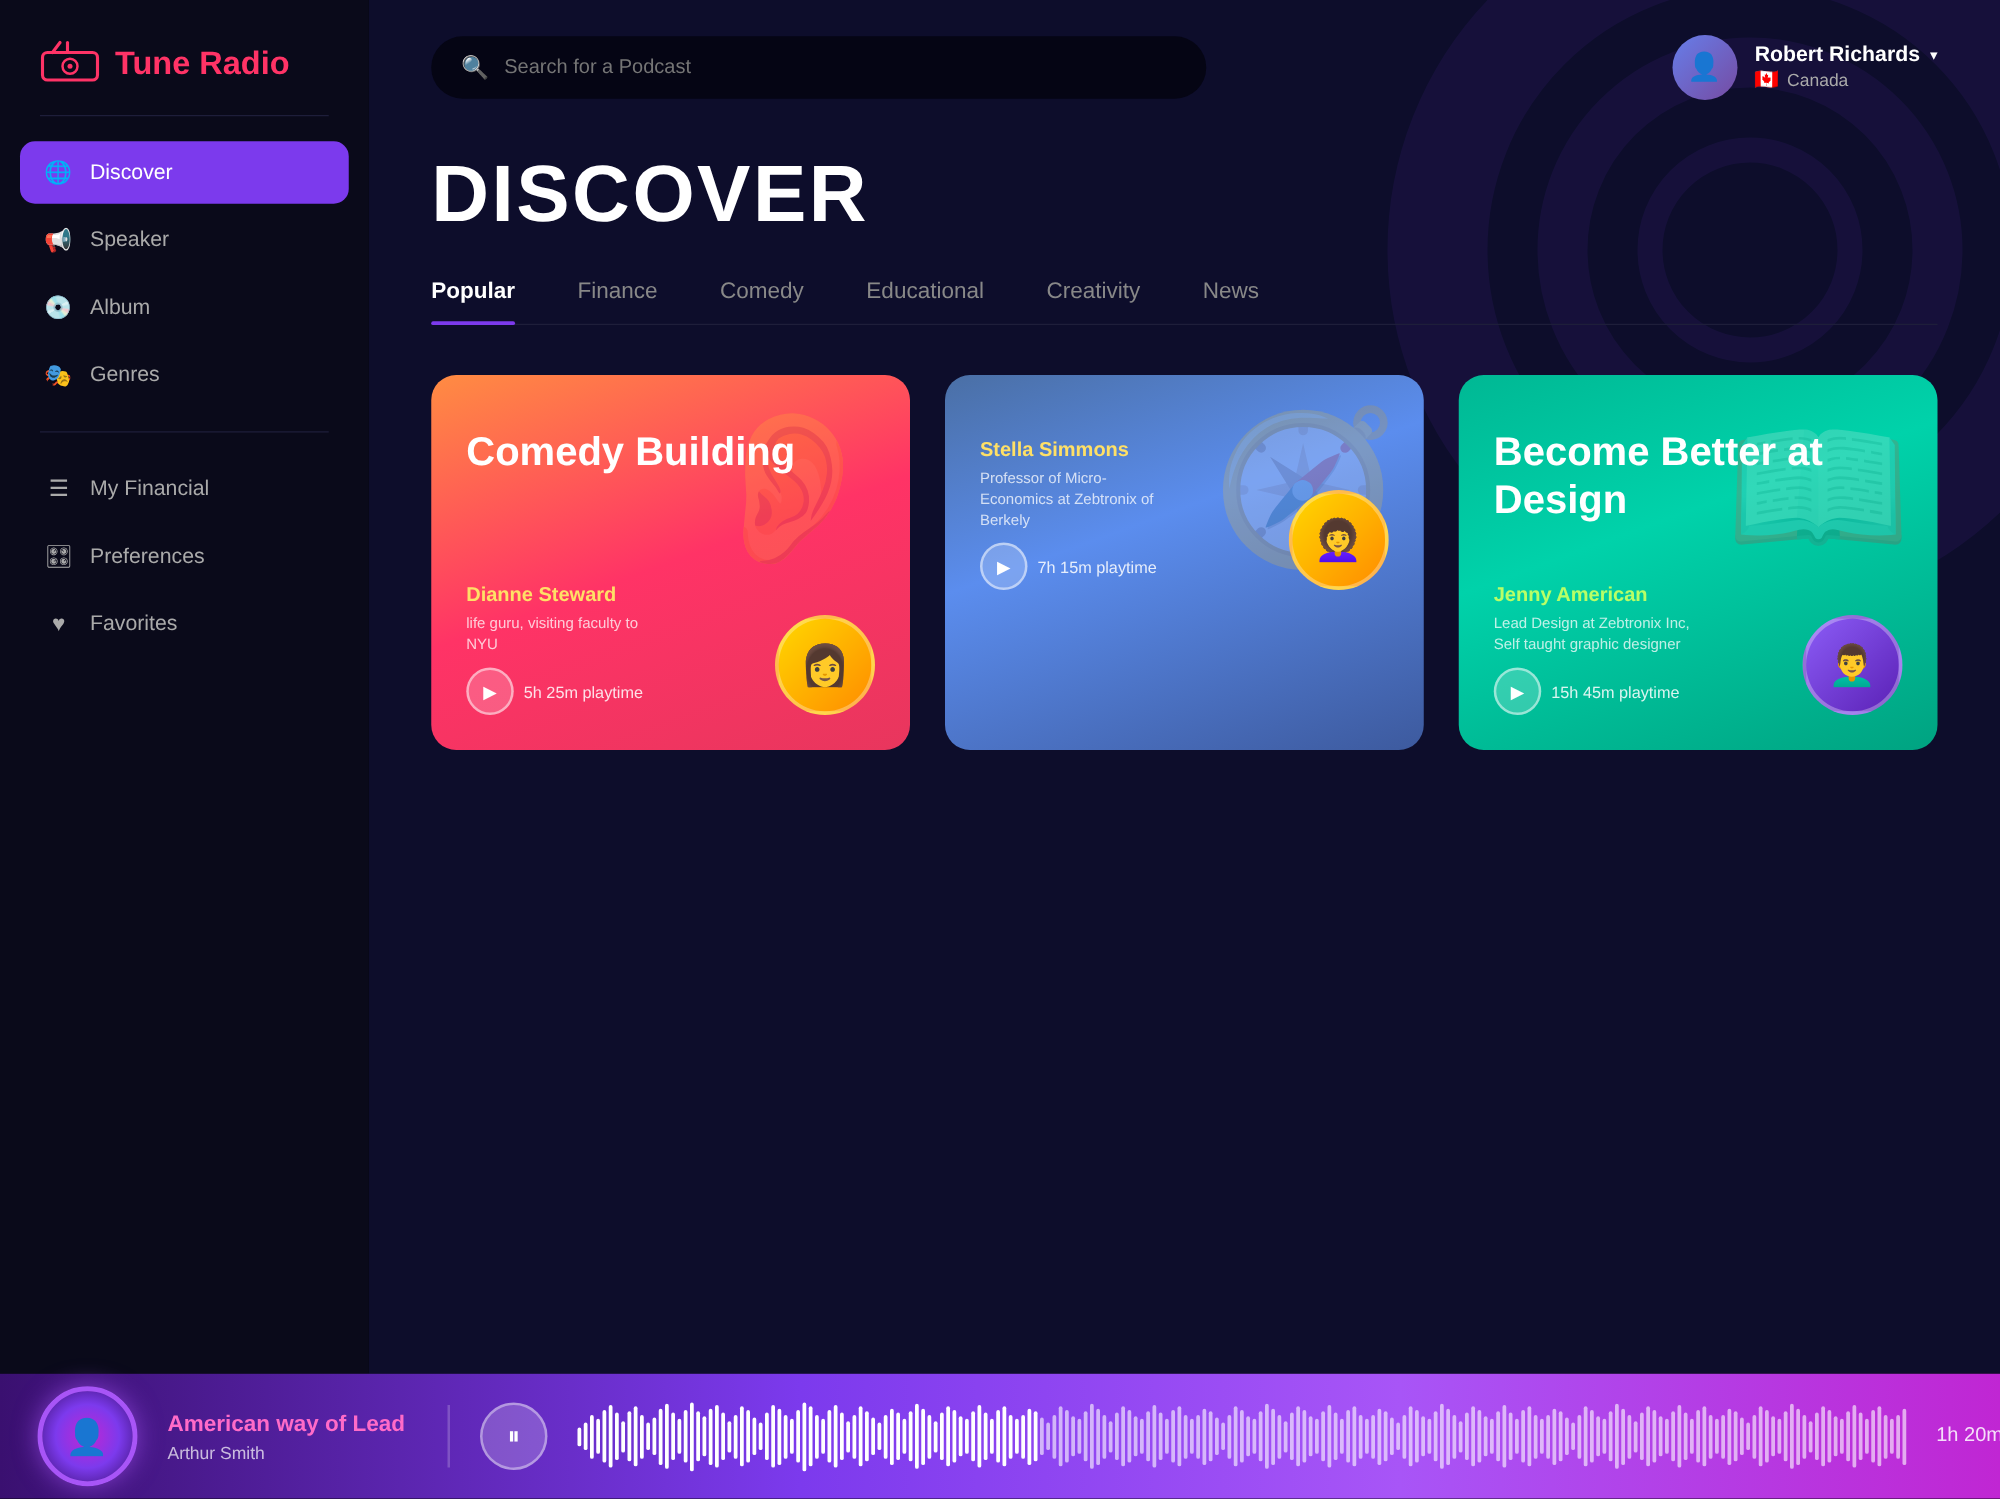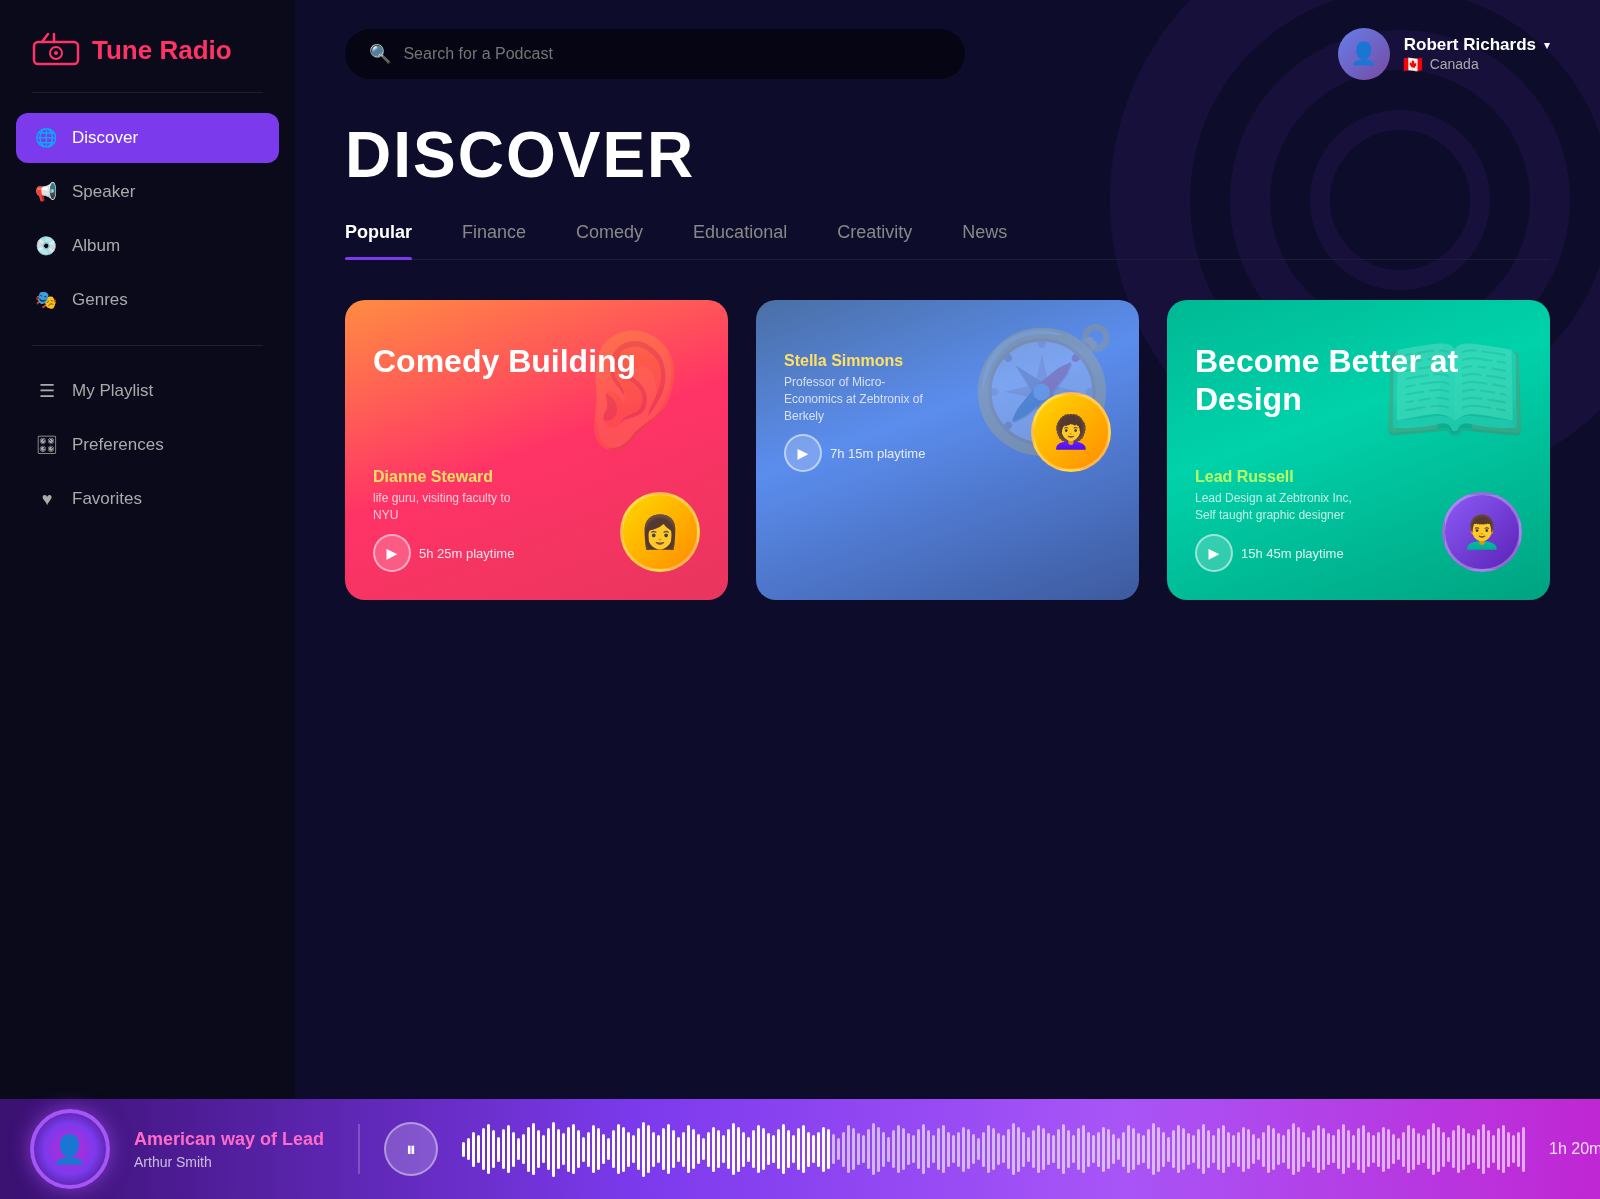--- a/index.html
+++ b/index.html
@@ -515,21 +515,21 @@
         <span class="nav-icon">🎭</span>
         <span>Genres</span>
       </div>
     </div>
 
     <div class="sidebar-divider2"></div>
 
     <div class="bottom-nav">
       <div class="bottom-nav-item">
         <span class="nav-icon">☰</span>
-        <span>My Playlist</span>
+        <span>My Financial</span>
       </div>
       <div class="bottom-nav-item">
         <span class="nav-icon">🎛</span>
         <span>Preferences</span>
       </div>
       <div class="bottom-nav-item">
         <span class="nav-icon">♥</span>
         <span>Favorites</span>
       </div>
     </div>
@@ -611,21 +611,21 @@
               <span>👩‍🦱</span>
             </div>
           </div>
         </div>
 
         <div class="podcast-card card-design">
           <div class="card-bg-icon">📖</div>
           <div class="card-title">Become Better at Design</div>
           <div class="card-footer">
             <div class="card-author-info">
-              <div class="card-author-name">Lead Russell</div>
+              <div class="card-author-name">Jenny American</div>
               <div class="card-author-desc">Lead Design at Zebtronix Inc, Self taught graphic designer</div>
               <div class="card-play-row">
                 <div class="play-btn">▶</div>
                 <span class="play-time">15h 45m playtime</span>
               </div>
             </div>
             <div class="card-avatar" style="background: linear-gradient(135deg, #8B5CF6, #5B21B6);">
               <span>👨‍🦱</span>
             </div>
           </div>

